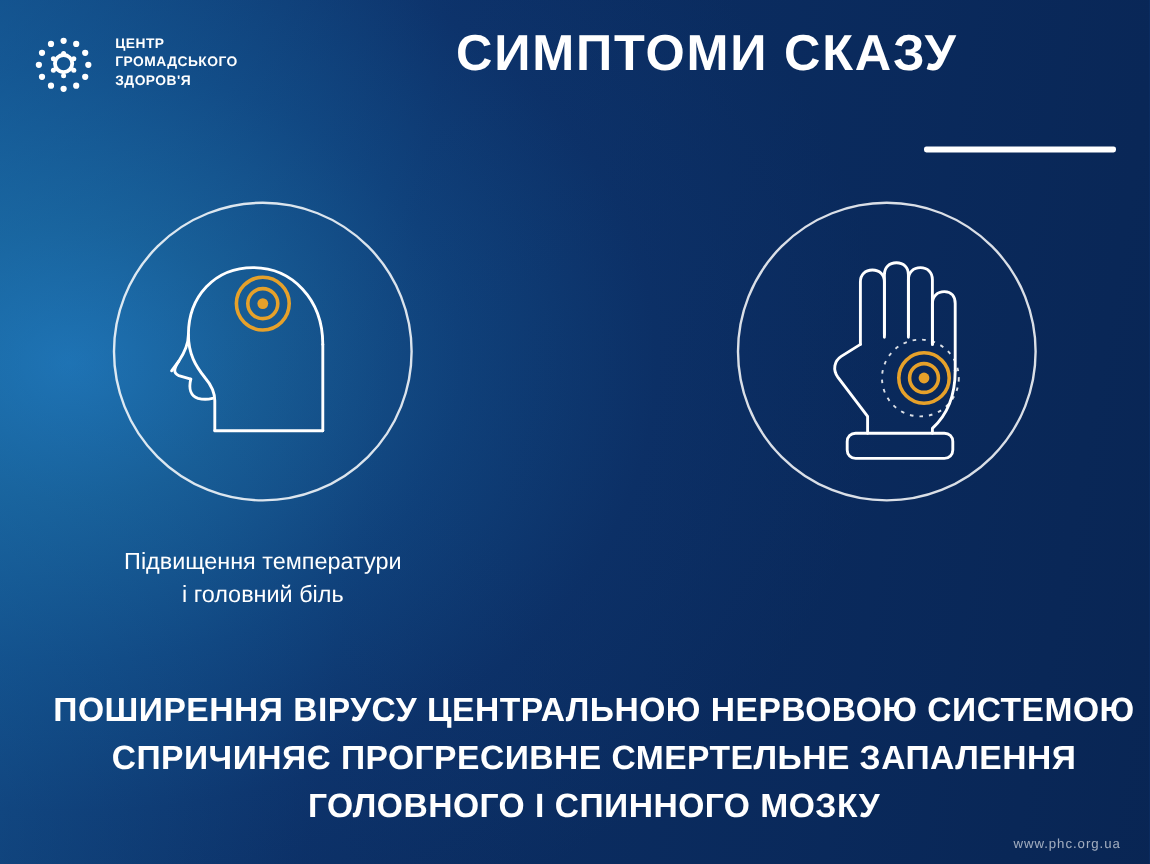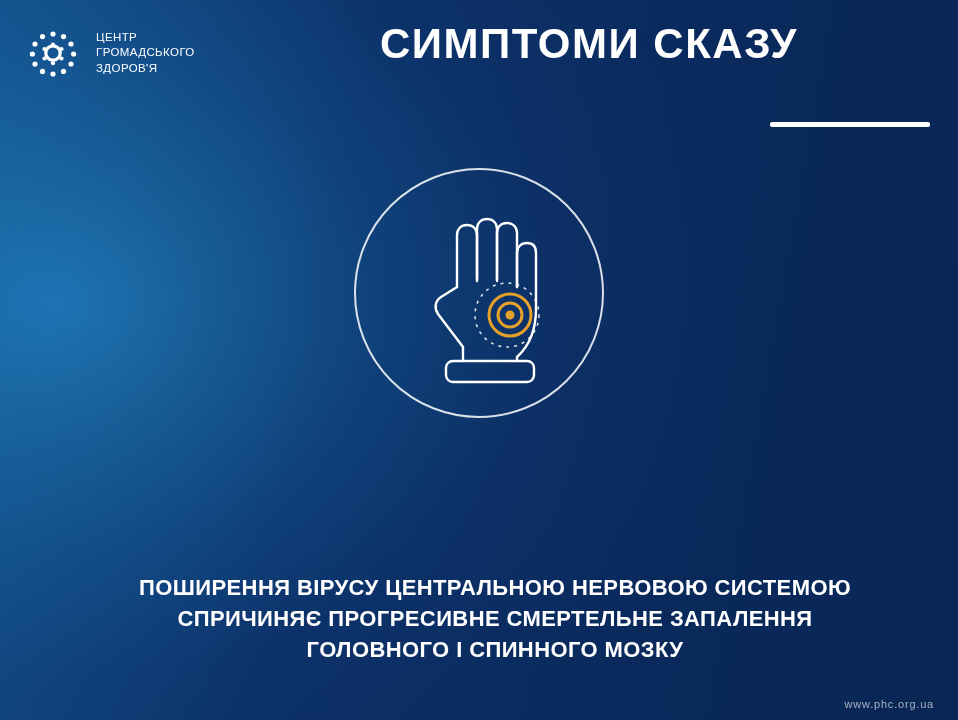--- a/index.html
+++ b/index.html
@@ -32,21 +32,21 @@
     position: absolute;
     left: 22px;
     top: 22px;
     display: flex;
     align-items: center;
     gap: 12px;
   }
   .logo-mark { width: 62px; height: 62px; flex: none; }
   .logo-text {
     font-size: 11.5px;
-    font-weight: normal;
+    font-weight: bold;
     line-height: 1.32;
     letter-spacing: 0.4px;
     text-transform: uppercase;
     color: #ffffff;
     white-space: pre-line;
   }
   .title {
     position: absolute;
     left: 0;
     right: 30px;
@@ -102,21 +102,21 @@
     white-space: pre-line;
   }
 
   
   .statement {
     position: absolute;
     left: 0;
     right: 0;
     top: 572px;
     text-align: center;
-    font-size: 22px;
+    font-size: 28px;
     font-weight: bold;
     line-height: 1.42;
     letter-spacing: 0.4px;
     text-transform: uppercase;
     white-space: pre-line;
     padding-left: 32px;
   }
   .website {
     position: absolute;
     right: 24px;
@@ -160,20 +160,43 @@
     <span class="logo-text">ЦЕНТР
 ГРОМАДСЬКОГО
 ЗДОРОВ'Я</span>
   </div>
 
   <div class="title">СИМПТОМИ СКАЗУ</div>
   <div class="title-rule"></div>
 
   <div class="cards">
 
+    <div class="card">
+      <div class="circle">
+        <span>
+          <svg width="200" height="200" viewBox="0 0 200 200" aria-hidden="true">
+            <g fill="none" stroke="#ffffff" stroke-width="2.4" stroke-linecap="round" stroke-linejoin="round">
+              <path d="M150 96 C150 58 124 32 92 32 C60 32 38 56 38 88 C38 104 44 114 52 124 C58 131 60 136 60 143 L60 168"></path>
+              <path d="M38 88 C38 96 34 104 30 110 C26 116 25 120 30 122 L40 125"></path>
+              <path d="M40 125 C38 133 40 139 46 141 C50 142 54 142 58 141"></path>
+              <path d="M30 110 L24 118"></path>
+              <path d="M60 168 L150 168"></path>
+              <path d="M150 96 L150 168"></path>
+            </g>
+            <g fill="none" stroke="#e6a12a" stroke-width="3">
+              <circle cx="100" cy="62" r="22"></circle>
+              <circle cx="100" cy="62" r="12.5"></circle>
+            </g>
+            <circle cx="100" cy="62" r="4.5" fill="#e6a12a"></circle>
+          </svg>
+        </span>
+      </div>
+      <div class="caption">Підвищення температури
+і головний біль</div>
+    </div>
 
     <div class="card">
       <div class="circle">
         <span>
           <svg width="200" height="200" viewBox="0 0 200 200" aria-hidden="true">
             <g fill="none" stroke="#ffffff" stroke-width="2.4" stroke-linecap="round" stroke-linejoin="round">
               <path d="M78 96 L78 44 C78 38 82 34 88 34 C94 34 98 38 98 44 L98 90"></path>
               <path d="M98 88 L98 38 C98 32 102 28 108 28 C114 28 118 32 118 38 L118 90"></path>
               <path d="M118 88 L118 42 C118 36 122 32 128 32 C134 32 138 36 138 42 L138 96"></path>
               <path d="M138 96 L138 62 C138 56 142 52 148 52 C154 52 157 56 157 62 L157 118"></path>

